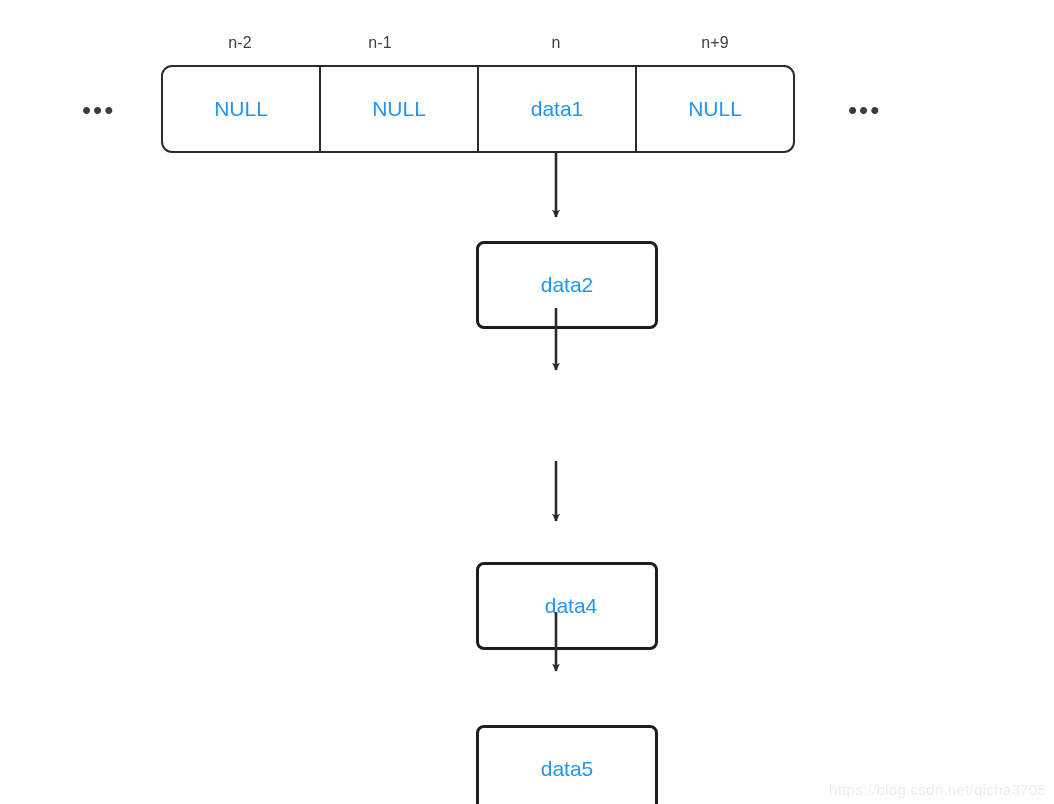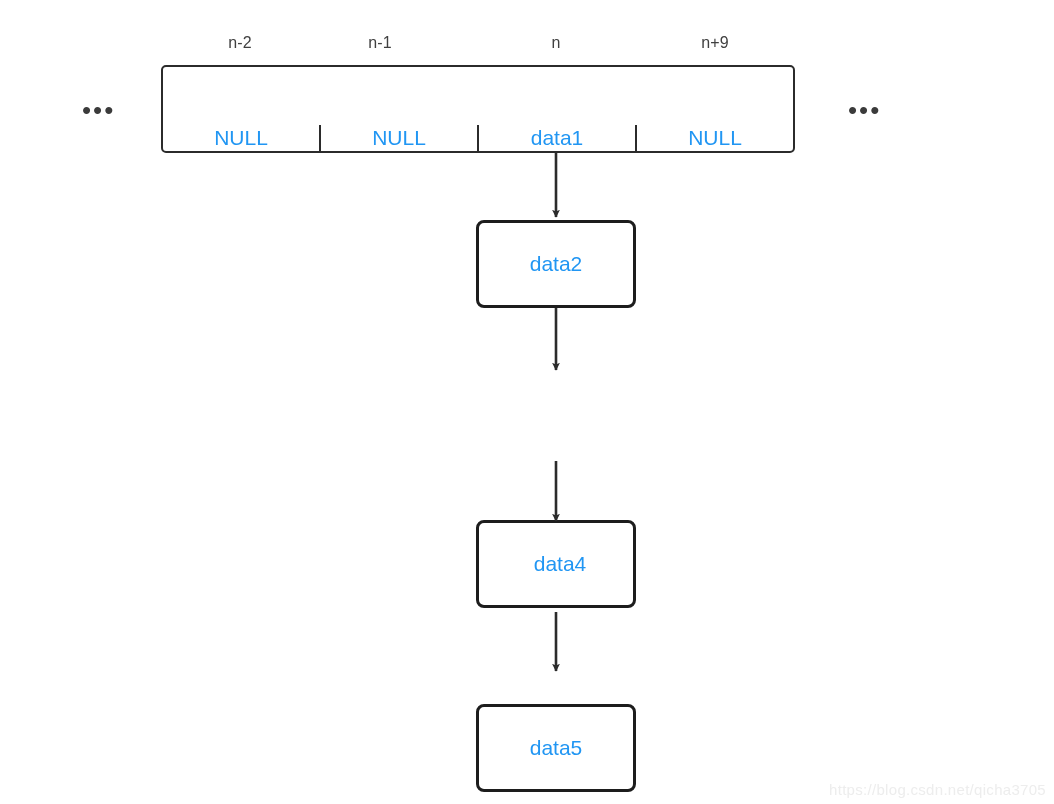--- a/index.html
+++ b/index.html
@@ -48,24 +48,23 @@
 
   
   .bucket-array {
     position: absolute;
     left: 161px;
     top: 65px;
     width: 634px;
     height: 88px;
     display: flex;
     border: 2px solid #2b2b2b;
-    border-radius: 5px;
+    border-radius: 11px;
     box-sizing: border-box;
     background: #ffffff;
-    align-items: flex-end;
   }
   .bucket-cell {
     flex: 1 1 0;
     display: flex;
     align-items: center;
     justify-content: center;
     border-right: 2px solid #2b2b2b;
     box-sizing: border-box;
     background: transparent;
   }
@@ -75,29 +74,30 @@
     color: #2196f3;
     font-family: "Liberation Sans", sans-serif;
     line-height: 26px;
     white-space: nowrap;
   }
 
   
   .node-box {
     position: absolute;
     left: 476px;
-    width: 160px;
+    width: 182px;
     height: 88px;
     border: 3px solid #1d1d1d;
     border-radius: 8px;
     box-sizing: border-box;
     background: #ffffff;
     display: flex;
     align-items: center;
     justify-content: center;
+    margin-top: 21px;
   }
   .node-box .node-text {
     font-size: 21px;
     color: #2196f3;
     font-family: "Liberation Sans", sans-serif;
     line-height: 26px;
     white-space: nowrap;
   }
 
   
@@ -147,21 +147,21 @@
       <span class="cell-text">data1</span>
     </div>
     <div class="bucket-cell">
       <span class="cell-text">NULL</span>
     </div>
   </div>
 
   <div class="node-box" style="top:220px;">
     <span class="node-text">data2</span>
   </div>
-  <div class="node-box" style="top:520px;padding-left:8px;">
+  <div class="node-box" style="top:541px;padding-left:8px;">
     <span class="node-text">data4</span>
   </div>
   <div class="node-box" style="top:704px;">
     <span class="node-text">data5</span>
   </div>
 
   <svg id="arrow-layer" viewBox="0 0 1054 804" width="1054" height="804" xmlns="http://www.w3.org/2000/svg">
     <defs>
       <marker id="arrowhead" markerWidth="9" markerHeight="9" refX="7.2" refY="4.5" orient="auto" markerUnits="userSpaceOnUse">
         <path d="M 0 0.6 L 8 4.5 L 0 8.4 L 1.6 4.5 Z" fill="#2b2b2b"></path>

